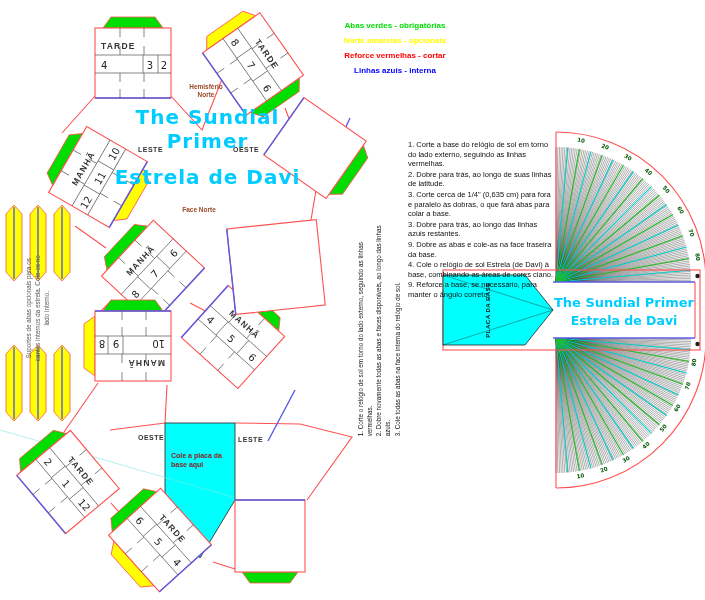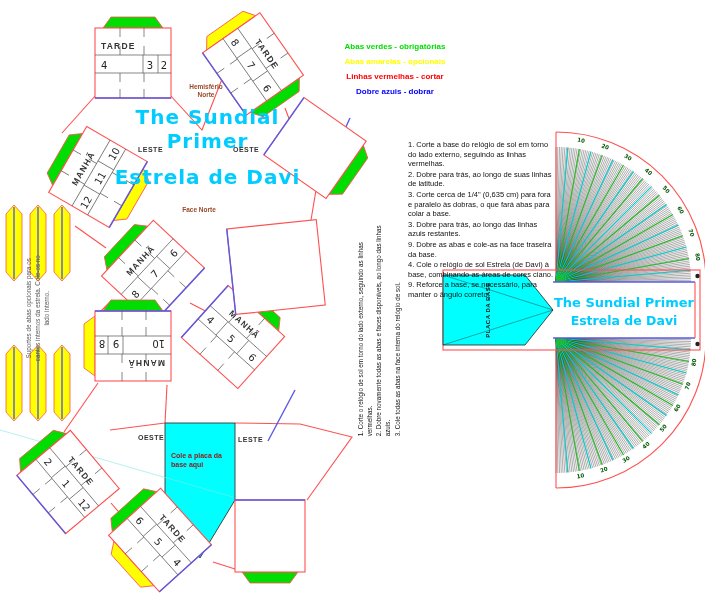--- a/index.html
+++ b/index.html
@@ -595,24 +595,24 @@
   </g>
 
   <g transform="translate(270,536)">
     <polygon class="tabg" points="-28,36 28,36 20,47 -20,47"></polygon>
     <rect class="panel" x="-35" y="-36" width="70" height="72"></rect>
     <line class="blue" x1="-35" y1="-36" x2="35" y2="-36"></line>
   </g>
 </svg>
 
 <div class="txt" style="left:310px;top:18px;width:170px;">
-  <div class="legend-item" style="color: rgb(0, 221, 0); margin-top: 21px;">Abas verdes - obrigatórias</div>
-  <div class="legend-item" style="color: rgb(255, 255, 0);">Abas amarelas - opcionais</div>
-  <div class="legend-item" style="color: rgb(255, 0, 0);">Linhas vermelhas - cortar</div>
-  <div class="legend-item" style="color: rgb(0, 0, 255);">Dobre azuis - dobrar</div>
+  <div class="legend-item" style="color: rgb(0, 221, 0);">Abas verdes - obrigatórias</div>
+  <div class="legend-item" style="color: rgb(255, 255, 0);">Norte amarelas - opcionais</div>
+  <div class="legend-item" style="color: rgb(255, 0, 0);">Reforce vermelhas - cortar</div>
+  <div class="legend-item" style="color: rgb(0, 0, 255);">Linhas azuis - interna</div>
 </div>
 
 <div class="txt brown-label" style="left:175px;top:83px;width:62px;">Hemisfério
 Norte</div>
 
 <div class="txt big-title" style="left:95px;top:105px;width:225px;">The Sundial Primer</div>
 <div class="txt small-label" style="left:138px;top:146px;">LESTE</div>
 <div class="txt small-label" style="left:233px;top:146px;">OESTE</div>
 <div class="txt big-title" style="left:95px;top:165px;width:225px;">Estrela de Davi</div>
 <div class="txt brown-label" style="left:168px;top:206px;width:62px;">Face Norte</div>

